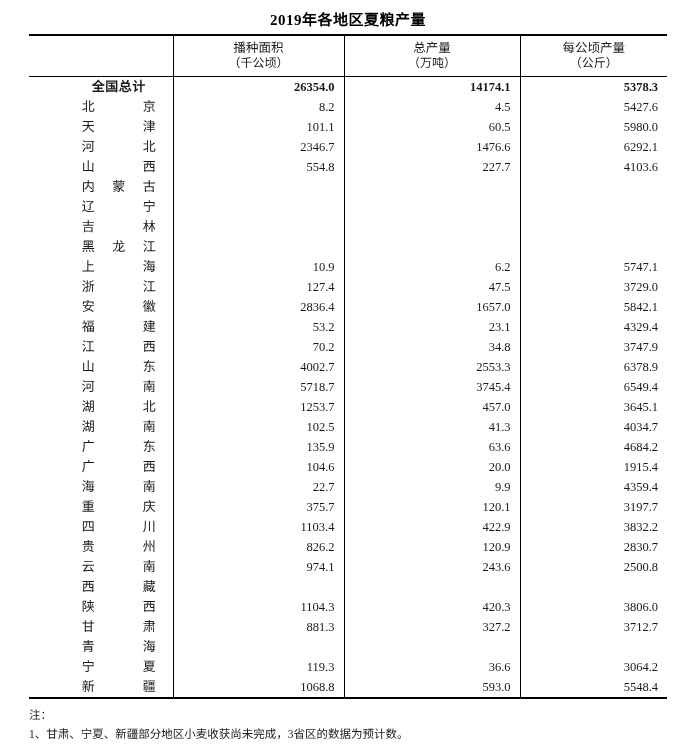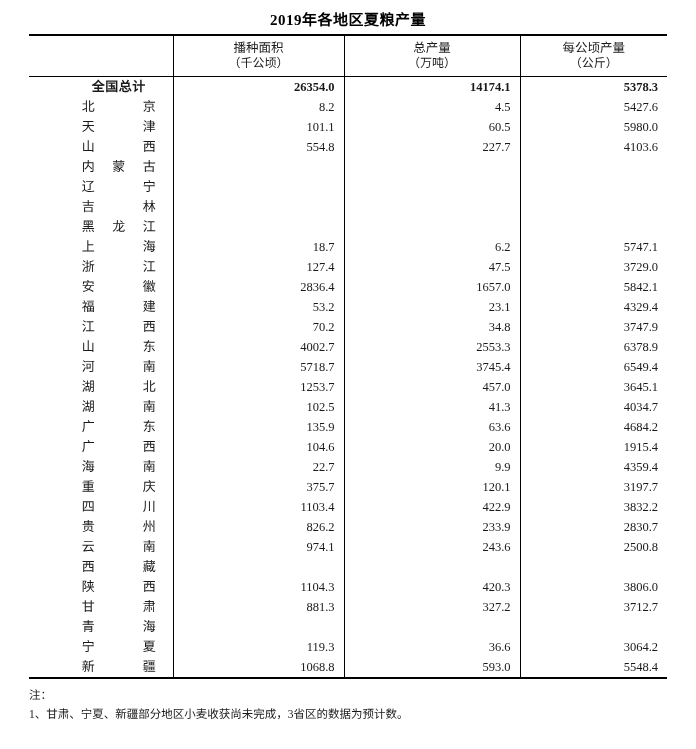--- a/index.html
+++ b/index.html
@@ -173,20 +173,26 @@
             <td class="num col-div">4.5</td>
             <td class="num col-div">5427.6</td>
           </tr>
           <tr>
             <td class="region"><span class="region-name">天津</span></td>
             <td class="num col-div">101.1</td>
             <td class="num col-div">60.5</td>
             <td class="num col-div">5980.0</td>
           </tr>
           <tr>
+            <td class="region"><span class="region-name">河北</span></td>
+            <td class="num col-div">2346.7</td>
+            <td class="num col-div">1476.6</td>
+            <td class="num col-div">6292.1</td>
+          </tr>
+          <tr>
             <td class="region"><span class="region-name">山西</span></td>
             <td class="num col-div">554.8</td>
             <td class="num col-div">227.7</td>
             <td class="num col-div">4103.6</td>
           </tr>
           <tr>
             <td class="region"><span class="region-name three">内蒙古</span></td>
             <td class="num col-div"></td>
             <td class="num col-div"></td>
             <td class="num col-div"></td>
@@ -204,21 +210,21 @@
             <td class="num col-div"></td>
           </tr>
           <tr>
             <td class="region"><span class="region-name three">黑龙江</span></td>
             <td class="num col-div"></td>
             <td class="num col-div"></td>
             <td class="num col-div"></td>
           </tr>
           <tr>
             <td class="region"><span class="region-name">上海</span></td>
-            <td class="num col-div">18.7</td>
+            <td class="num col-div">10.9</td>
             <td class="num col-div">6.2</td>
             <td class="num col-div">5747.1</td>
           </tr>
           <tr>
             <td class="region"><span class="region-name">浙江</span></td>
             <td class="num col-div">127.4</td>
             <td class="num col-div">47.5</td>
             <td class="num col-div">3729.0</td>
           </tr>
           <tr>
@@ -289,21 +295,21 @@
           </tr>
           <tr>
             <td class="region"><span class="region-name">四川</span></td>
             <td class="num col-div">1103.4</td>
             <td class="num col-div">422.9</td>
             <td class="num col-div">3832.2</td>
           </tr>
           <tr>
             <td class="region"><span class="region-name">贵州</span></td>
             <td class="num col-div">826.2</td>
-            <td class="num col-div">233.9</td>
+            <td class="num col-div">120.9</td>
             <td class="num col-div">2830.7</td>
           </tr>
           <tr>
             <td class="region"><span class="region-name">云南</span></td>
             <td class="num col-div">974.1</td>
             <td class="num col-div">243.6</td>
             <td class="num col-div">2500.8</td>
           </tr>
           <tr>
             <td class="region"><span class="region-name">西藏</span></td>

